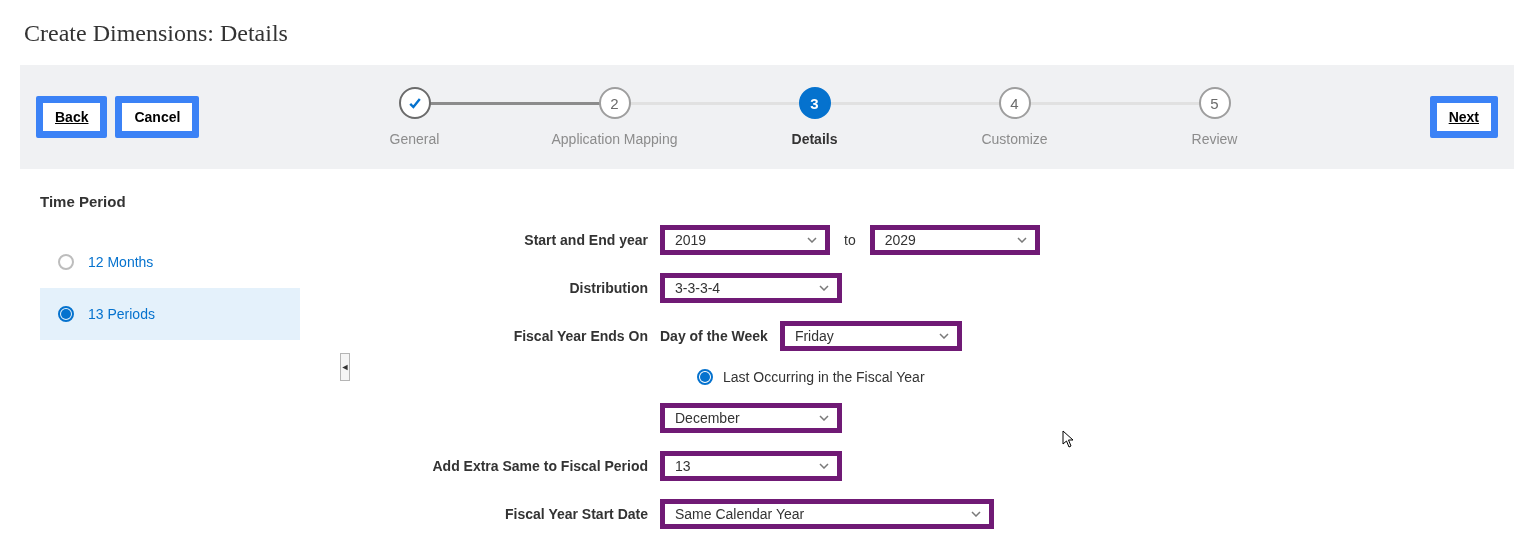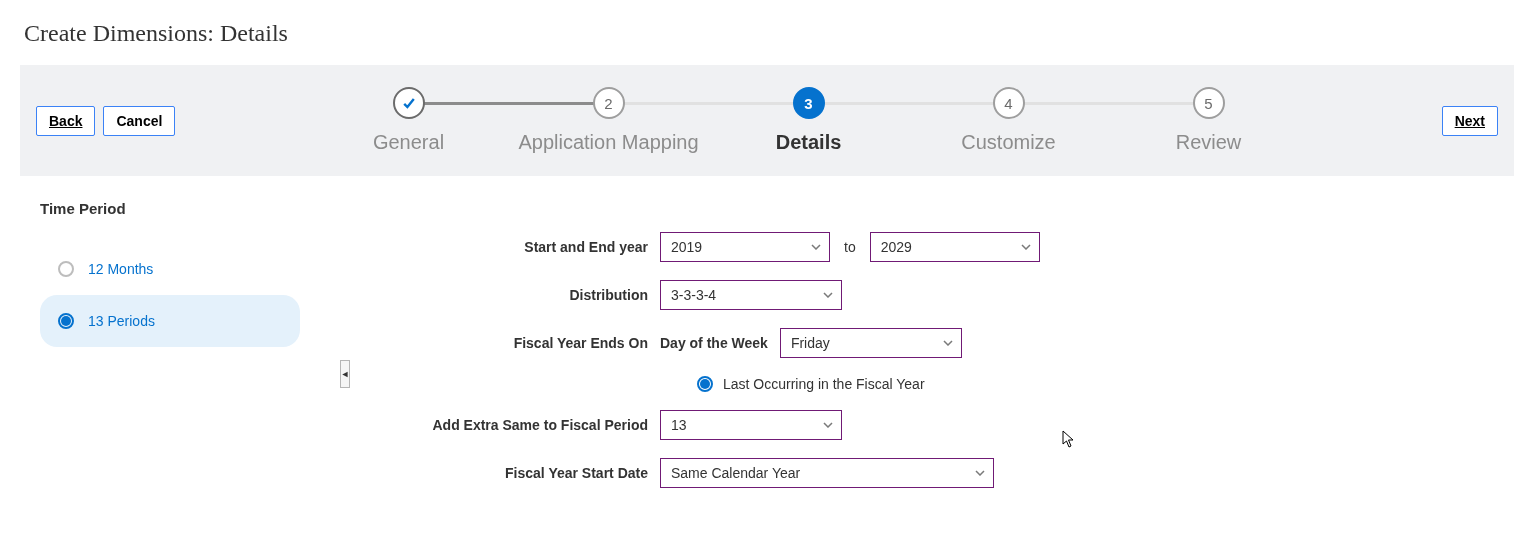--- a/index.html
+++ b/index.html
@@ -26,21 +26,21 @@
   }
   .wizard-left, .wizard-right {
     display: flex;
     gap: 8px;
     align-items: center;
   }
   .wizard-left { flex: 0 0 auto; }
   .wizard-right { flex: 0 0 auto; margin-left: auto; }
   .btn {
     background: #fff;
-    border: 1px solid #3b82f6;
+    border: 7px solid #3b82f6;
     border-radius: 2px;
     padding: 6px 12px;
     font-weight: 700;
     font-size: 14px;
     cursor: pointer;
     color: #000;
   }
   .btn-u { text-decoration: underline; }
   .steps {
     flex: 1 1 auto;
@@ -74,21 +74,21 @@
   }
   .step-done { border-color: #6b6b6b; }
   .step-current {
     background: #0572ce;
     border-color: #0572ce;
     color: #fff;
     font-weight: 700;
   }
   .step-label {
     margin-top: 12px;
-    font-size: 20px;
+    font-size: 14px;
     color: #8c8c8c;
   }
   .step-label-current { color: #333; font-weight: 700; }
   .step-connector {
     position: absolute;
     top: 15px;
     left: 50%;
     width: 100%;
     height: 3px;
     background: #e1e1e1;
@@ -116,21 +116,20 @@
   .side-item {
     display: flex;
     align-items: center;
     gap: 14px;
     padding: 18px 18px;
     cursor: pointer;
     color: #0572ce;
   }
   .side-item.selected {
     background: #e4f1fb;
-    border-radius: 17px;
   }
   .radio-outer {
     width: 16px; height: 16px;
     border-radius: 50%;
     border: 2px solid #bdbdbd;
     display: flex; align-items: center; justify-content: center;
     flex: 0 0 16px;
   }
   .radio-outer.on { border-color: #0572ce; }
   .radio-inner {
@@ -170,21 +169,21 @@
   }
   .form-sublabel {
     font-weight: 700;
     color: #333;
     padding-right: 12px;
   }
   .select {
     display: inline-flex;
     align-items: center;
     justify-content: space-between;
-    border: 1px solid #701a75;
+    border: 5px solid #701a75;
     background: #fff;
     height: 30px;
     padding: 0 8px 0 10px;
     color: #333;
     cursor: pointer;
     font-size: 14px;
   }
   .chev {
     width: 10px; height: 10px;
     display: inline-flex;
@@ -336,20 +335,31 @@
 
     <div class="radio-line">
       <div class="radio-group">
         <span class="radio-outer on">
             <span class="radio-inner"></span>
           </span>
         <span>Last Occurring in the Fiscal Year</span>
       </div>
     </div>
 
+    <div class="form-row">
+      <div class="form-label"></div>
+      <div class="select w-185">
+        <span>December</span>
+        <span class="chev">
+            <svg viewBox="0 0 10 6">
+              <path d="M1 1 L5 5 L9 1"></path>
+            </svg>
+          </span>
+      </div>
+    </div>
 
     <div class="form-row">
       <div class="form-label">Add Extra Same to Fiscal Period</div>
       <div class="select w-185">
         <span>13</span>
         <span class="chev">
             <svg viewBox="0 0 10 6">
               <path d="M1 1 L5 5 L9 1"></path>
             </svg>
           </span>

